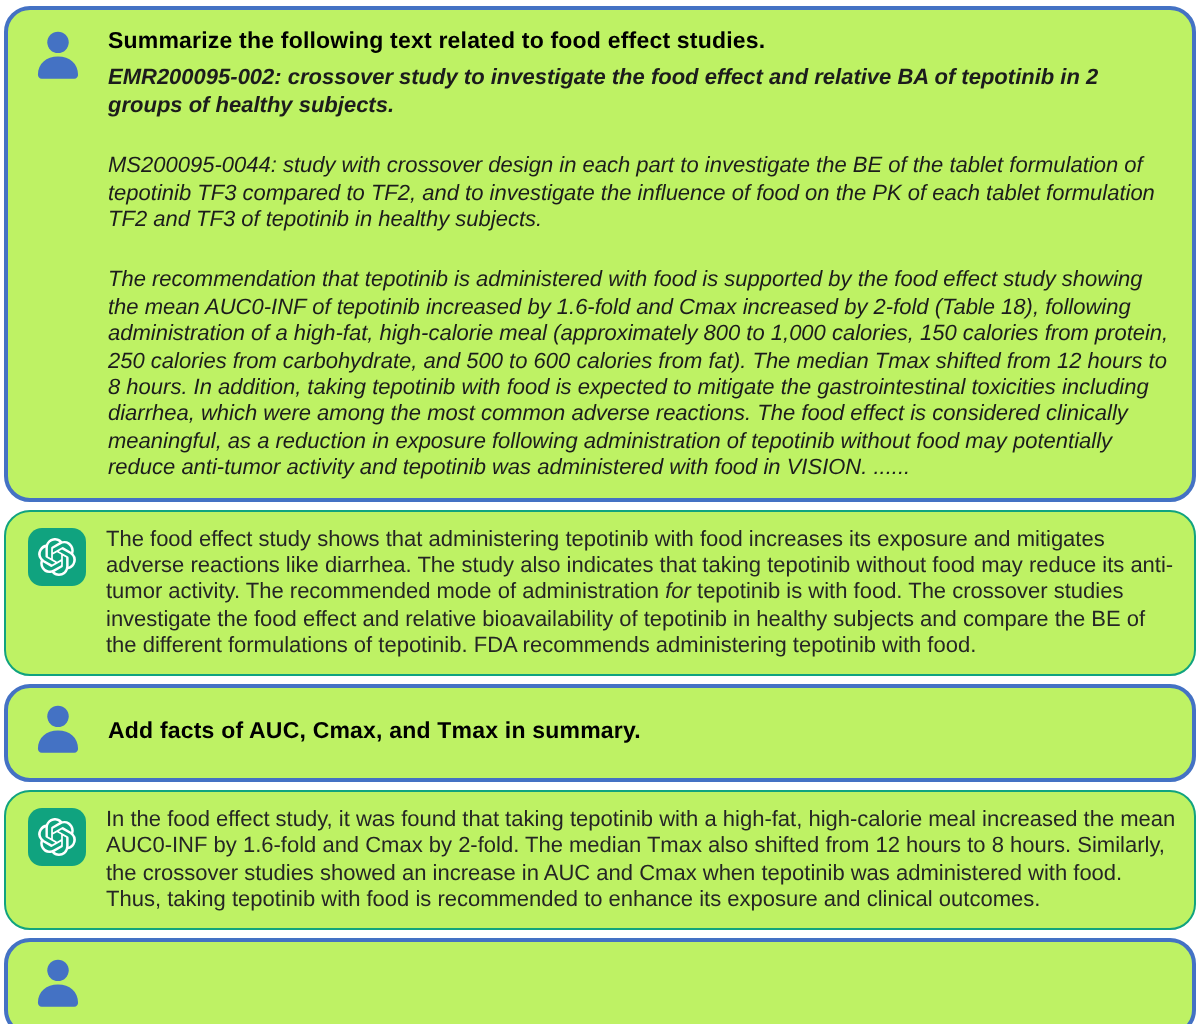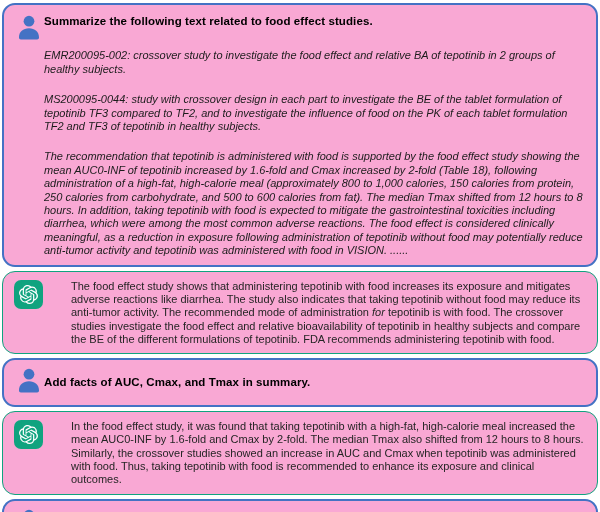--- a/index.html
+++ b/index.html
@@ -4,24 +4,24 @@
 <style>
   * { box-sizing: border-box; margin: 0; padding: 0; }
   html, body { width: 600px; height: 512px; background: #ffffff; overflow: hidden; }
   body { font-family: "Liberation Sans", sans-serif; }
   .thread {
     width: 600px; height: 512px;
     padding: 3px 2px;
     display: flex; flex-direction: column; gap: 4px;
   }
   .msg {
-    background: #f9a8d4;
+    background: #bef264;
     border-radius: 13px;
     padding: 6px 9px 7px 10px;
-    display: flex; gap: 0;
+    display: flex; gap: 10px;
     flex: 0 0 auto;
   }
   .msg.user { border: 2px solid #4472C4; }
   .msg.assistant { border: 1.7px solid #10A37F; }
   .msg.center { align-items: center; }
   .avatar-col { flex: 0 0 30px; display: flex; justify-content: center; }
   .user-avatar { width: 28px; height: 32px; margin-top: 2px; }
   .msg.center .user-avatar { margin-top: 0; }
   .gpt-avatar {
     width: 29px; height: 29px; margin-top: 2px;
@@ -39,27 +39,26 @@
     letter-spacing: 0.1px;
   }
   .msg.center .prompt-title { padding-top: 0; }
   .quote {
     font-style: italic;
     font-size: 11px;
     line-height: 1.22;
     color: #1c1c1c;
     margin-top: 17px;
   }
-  .quote:first-of-type { margin-top: 21px; }
+  .quote:first-of-type { margin-top: 5px; font-weight: bold; }
   .answer {
     font-size: 11px;
     line-height: 1.21;
     color: #252525;
     padding-top: 2px;
-    margin-left: 28px;
   }
   .answer .italic { font-style: italic; }
 </style>
 </head>
 <body>
 
 <div class="thread">
 
   <div class="msg user">
     <div class="avatar-col">

